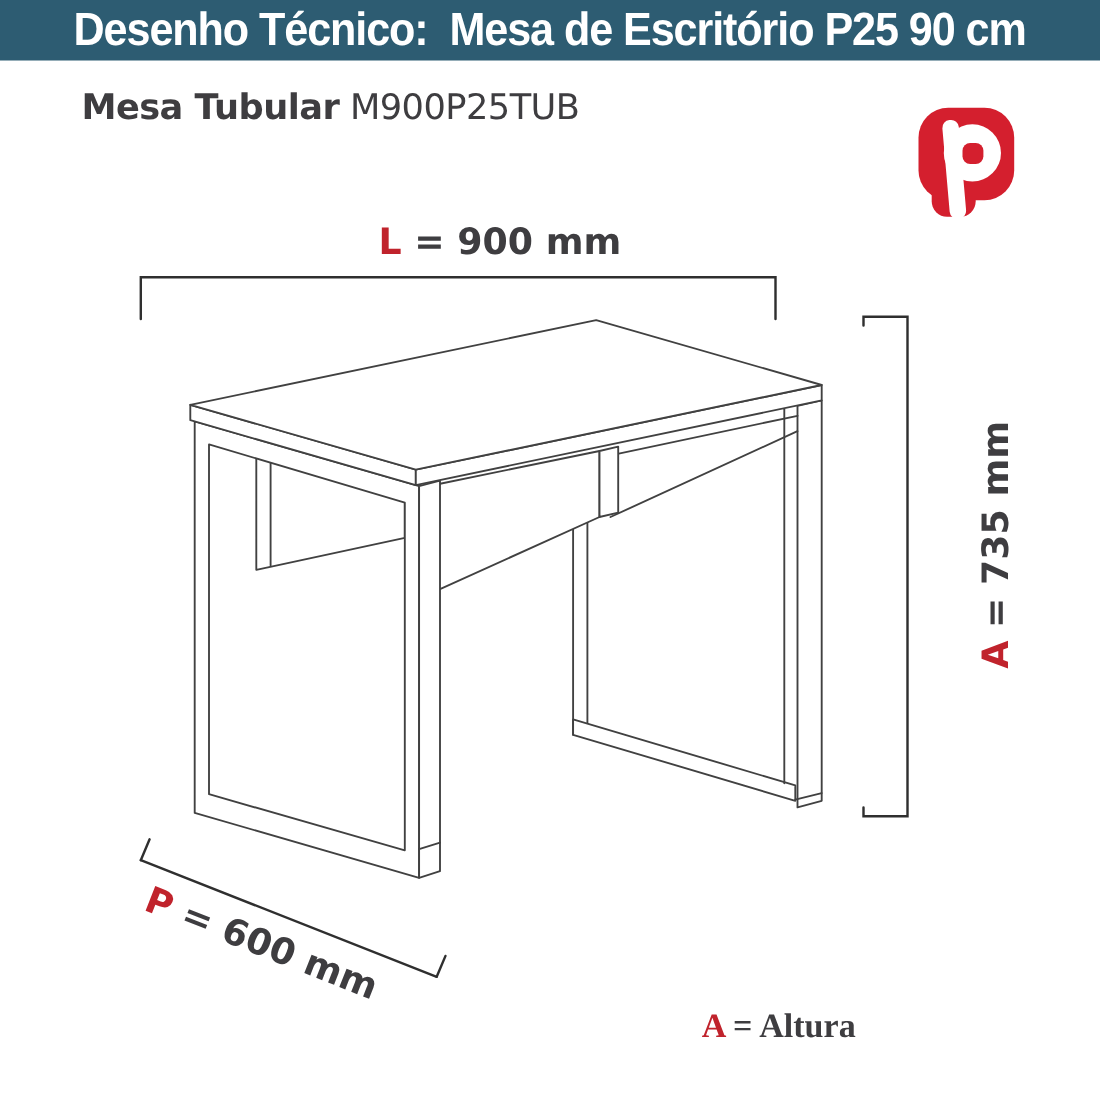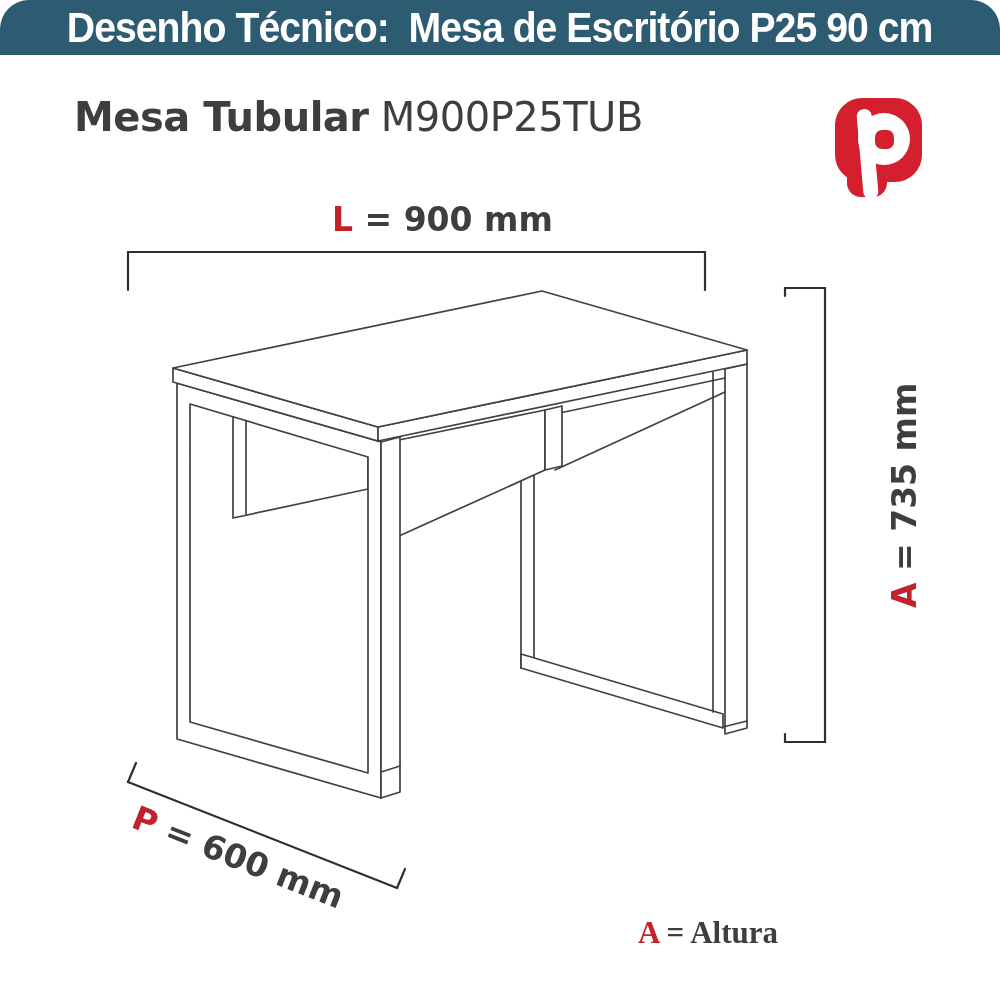--- a/index.html
+++ b/index.html
@@ -8,50 +8,49 @@
     --text-dark:#3e3d40;
     --logo-red:#d41f2e;
     --line-color:#414141;
     --dim-color:#2f2f2f;
   }
   html,body{margin:0;padding:0;background:#ffffff;}
   .stage{
     position:relative;width:1000px;height:1000px;background:#ffffff;
     overflow:hidden;font-family:"DejaVu Sans","Liberation Sans",sans-serif;
     color:var(--text-dark);
-    border-radius:29px;
   }
   .header-bar{
     position:absolute;left:0;top:0;width:1000px;height:55px;
     background:var(--header-bg);display:flex;align-items:center;justify-content:center;
   }
   .header-bar h1{
     margin:0;color:#ffffff;font-family:"Liberation Sans",sans-serif;
     font-size:40px;font-weight:700;letter-spacing:-1px;white-space:pre;
     transform:scale(0.98,1.06);
   }
   .subtitle{
-    position:absolute;left:74px;top:94px;font-size:40px;white-space:pre;
+    position:absolute;left:74px;top:78px;font-size:32px;white-space:pre;
     color:var(--text-dark);letter-spacing:-0.5px;
   }
   .subtitle .product{font-weight:700;}
   .subtitle .model{font-weight:400;}
   .logo{position:absolute;left:833px;top:96px;width:92px;height:112px;}
   .drawing{position:absolute;left:0;top:0;width:1000px;height:1000px;}
   .drawing .f{fill:#ffffff;stroke:var(--line-color);stroke-width:1.7;stroke-linejoin:round;}
   .drawing line{stroke:var(--line-color);stroke-width:1.7;stroke-linecap:round;}
   .dim path{stroke:var(--dim-color);stroke-width:2.2;fill:none;stroke-linecap:round;stroke-linejoin:miter;}
   .dim-label{
     position:absolute;font-size:33px;font-weight:700;color:var(--text-dark);
     white-space:pre;letter-spacing:0px;
   }
   .dim-label .rl{color:var(--accent-red);}
   #dim-a{left:885px;top:608px;transform:rotate(-90deg);transform-origin:0 0;}
   #dim-p{left:141px;top:798px;transform:rotate(21.5deg);transform-origin:0 0;}
-  #dim-l{left:332px;top:200px;}
+  #dim-l{left:344px;top:200px;}
   .legend{position:absolute;left:638px;top:840px;font-size:31px;font-weight:700;line-height:37px;white-space:pre;}
   .legend .rl{color:var(--accent-red);}
   .legend-row{height:37px;font-family:Liberation Serif, serif;}
 </style>
 </head>
 <body>
 
 <div class="stage">
 
   <div class="header-bar">

